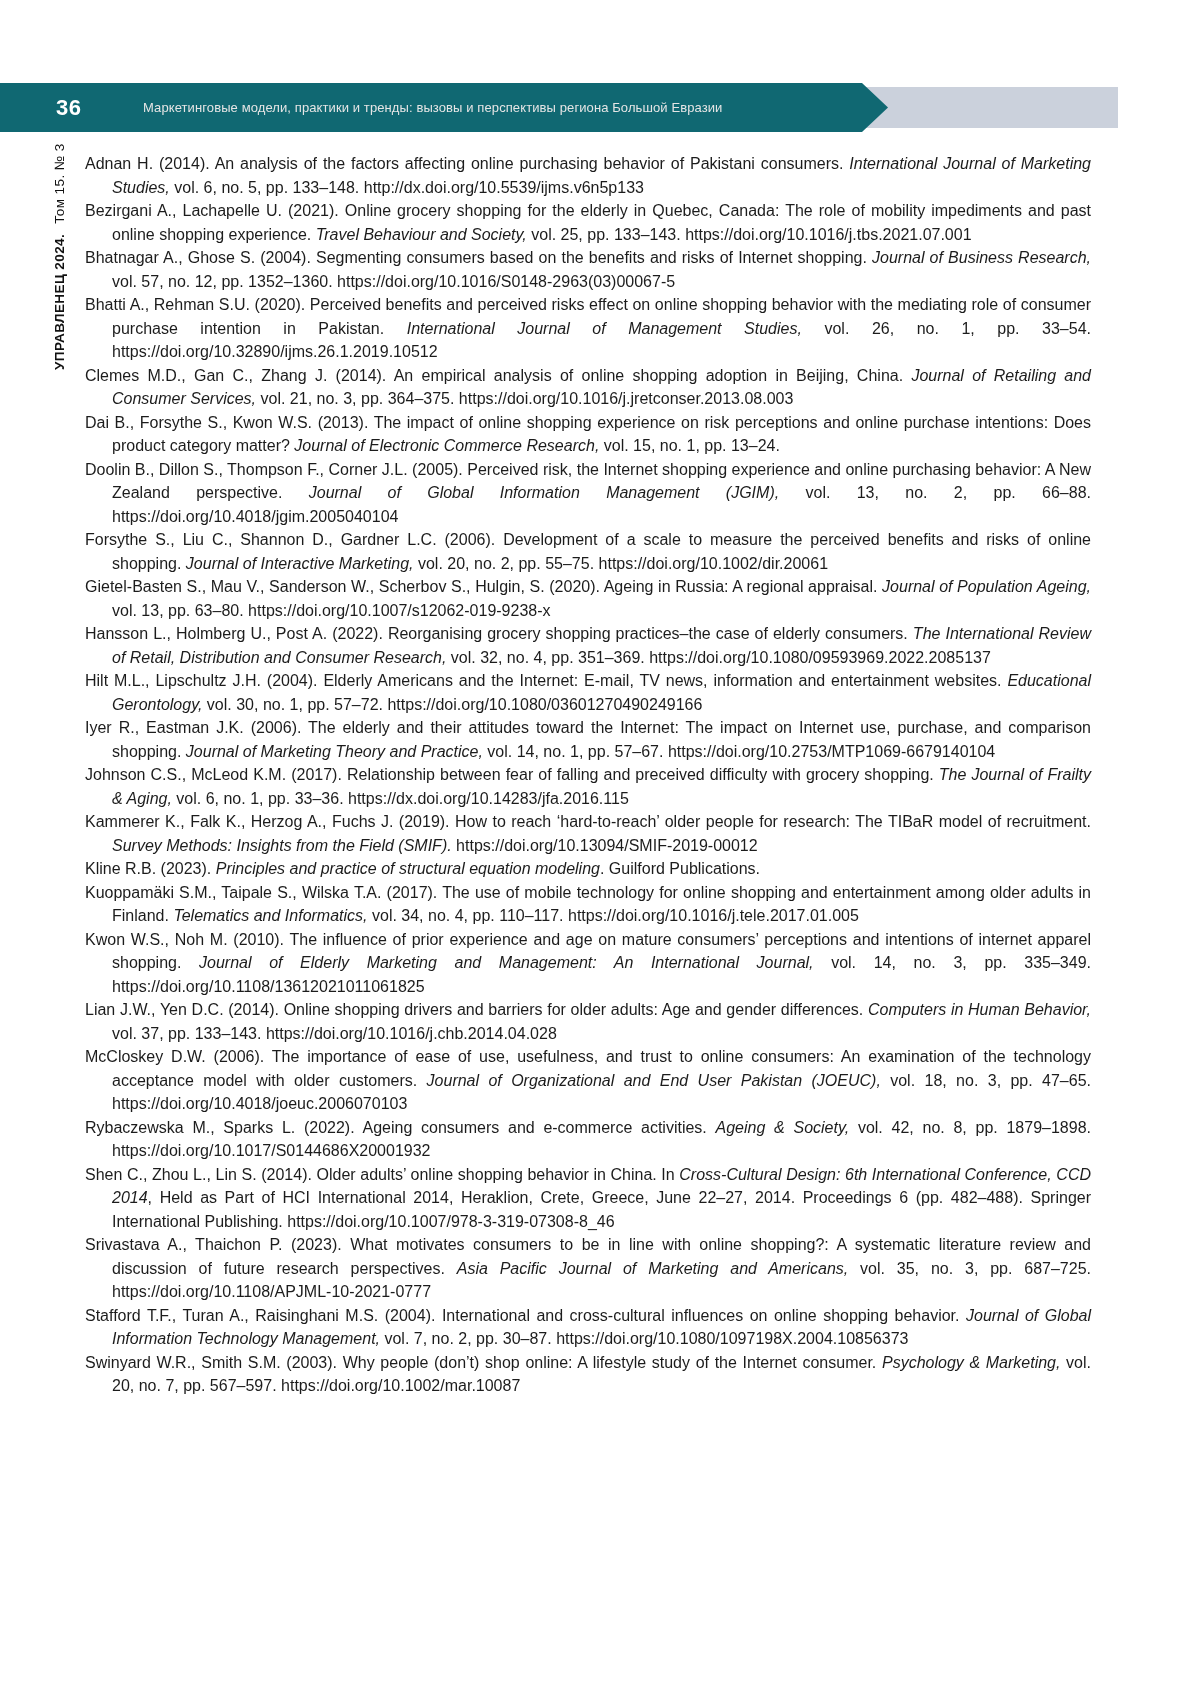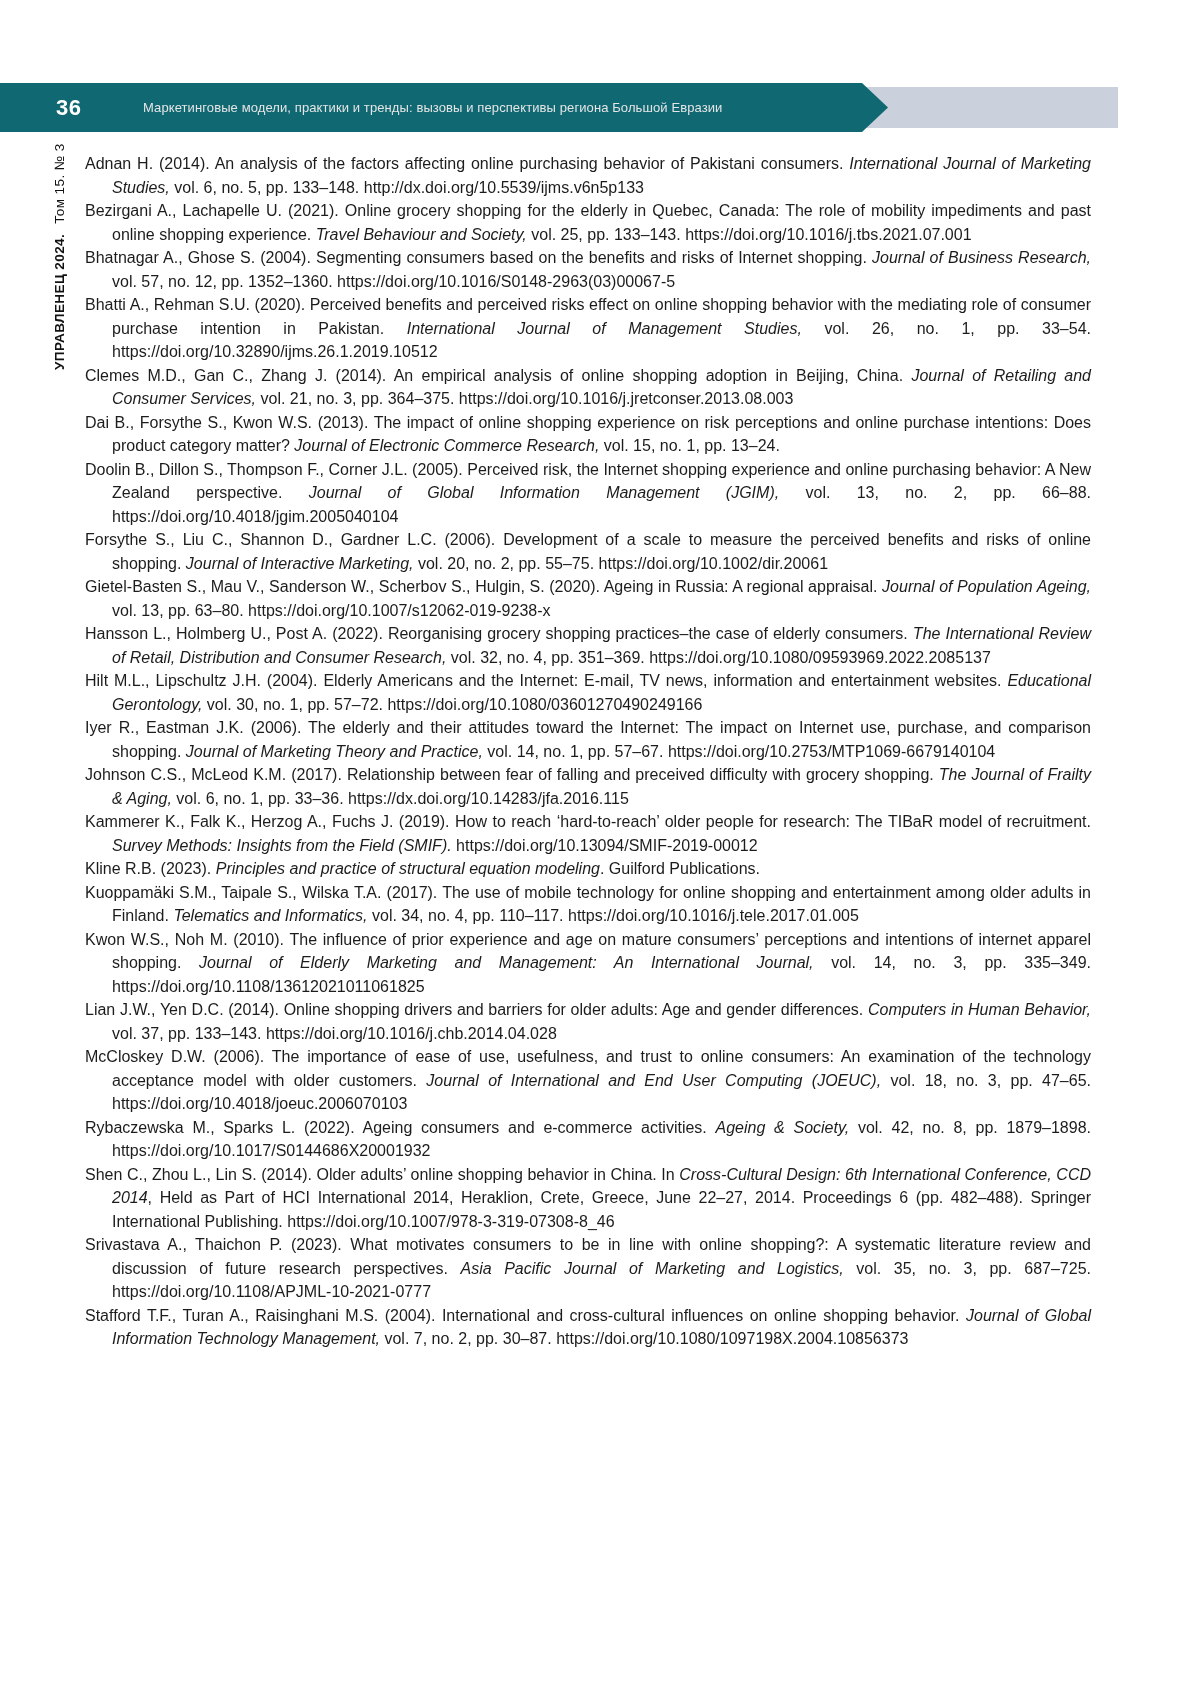--- a/index.html
+++ b/index.html
@@ -112,20 +112,21 @@
       <p class="ref"><span>Gietel-Basten S., Mau V., Sanderson W., Scherbov S., Hulgin, S. (2020). Ageing in Russia: A regional appraisal. </span><em>Journal of Population Ageing,</em><span> vol. 13, pp. 63–80. https://doi.org/10.1007/s12062-019-9238-x</span></p>
       <p class="ref"><span>Hansson L., Holmberg U., Post A. (2022). Reorganising grocery shopping practices–the case of elderly consumers. </span><em>The International Review of Retail, Distribution and Consumer Research,</em><span> vol. 32, no. 4, pp. 351–369. https://doi.org/10.1080/09593969.2022.2085137</span></p>
       <p class="ref"><span>Hilt M.L., Lipschultz J.H. (2004). Elderly Americans and the Internet: E-mail, TV news, information and entertainment websites. </span><em>Educational Gerontology,</em><span> vol. 30, no. 1, pp. 57–72. https://doi.org/10.1080/03601270490249166</span></p>
       <p class="ref"><span>Iyer R., Eastman J.K. (2006). The elderly and their attitudes toward the Internet: The impact on Internet use, purchase, and comparison shopping. </span><em>Journal of Marketing Theory and Practice,</em><span> vol. 14, no. 1, pp. 57–67. https://doi.org/10.2753/MTP1069-6679140104</span></p>
       <p class="ref"><span>Johnson C.S., McLeod K.M. (2017). Relationship between fear of falling and preceived difficulty with grocery shopping. </span><em>The Journal of Frailty &amp; Aging,</em><span> vol. 6, no. 1, pp. 33–36. https://dx.doi.org/10.14283/jfa.2016.115</span></p>
       <p class="ref"><span>Kammerer K., Falk K., Herzog A., Fuchs J. (2019). How to reach ‘hard-to-reach’ older people for research: The TIBaR model of recruitment. </span><em>Survey Methods: Insights from the Field (SMIF).</em><span> https://doi.org/10.13094/SMIF-2019-00012</span></p>
       <p class="ref"><span>Kline R.B. (2023). </span><em>Principles and practice of structural equation modeling</em><span>. Guilford Publications.</span></p>
       <p class="ref"><span>Kuoppamäki S.M., Taipale S., Wilska T.A. (2017). The use of mobile technology for online shopping and entertainment among older adults in Finland. </span><em>Telematics and Informatics,</em><span> vol. 34, no. 4, pp. 110–117. https://doi.org/10.1016/j.tele.2017.01.005</span></p>
       <p class="ref"><span>Kwon W.S., Noh M. (2010). The influence of prior experience and age on mature consumers’ perceptions and intentions of internet apparel shopping. </span><em>Journal of Elderly Marketing and Management: An International Journal,</em><span> vol. 14, no. 3, pp. 335–349. https://doi.org/10.1108/13612021011061825</span></p>
       <p class="ref"><span>Lian J.W., Yen D.C. (2014). Online shopping drivers and barriers for older adults: Age and gender differences. </span><em>Computers in Human Behavior,</em><span> vol. 37, pp. 133–143. https://doi.org/10.1016/j.chb.2014.04.028</span></p>
-      <p class="ref"><span>McCloskey D.W. (2006). The importance of ease of use, usefulness, and trust to online consumers: An examination of the technology acceptance model with older customers. </span><em>Journal of International and End User Computing (JOEUC),</em><span> vol. 18, no. 3, pp. 47–65. https://doi.org/10.4018/joeuc.2006070103</span></p>
+      <p class="ref"><span>McCloskey D.W. (2006). The importance of ease of use, usefulness, and trust to online consumers: An examination of the technology acceptance model with older customers. </span><em>Journal of Organizational and End User Pakistan (JOEUC),</em><span> vol. 18, no. 3, pp. 47–65. https://doi.org/10.4018/joeuc.2006070103</span></p>
       <p class="ref"><span>Rybaczewska M., Sparks L. (2022). Ageing consumers and e-commerce activities. </span><em>Ageing &amp; Society,</em><span> vol. 42, no. 8, pp. 1879–1898. https://doi.org/10.1017/S0144686X20001932</span></p>
       <p class="ref"><span>Shen C., Zhou L., Lin S. (2014). Older adults’ online shopping behavior in China. In </span><em>Cross-Cultural Design: 6th International Conference, CCD 2014</em><span>, Held as Part of HCI International 2014, Heraklion, Crete, Greece, June 22–27, 2014. Proceedings 6 (pp. 482–488). Springer International Publishing. https://doi.org/10.1007/978-3-319-07308-8_46</span></p>
-      <p class="ref"><span>Srivastava A., Thaichon P. (2023). What motivates consumers to be in line with online shopping?: A systematic literature review and discussion of future research perspectives. </span><em>Asia Pacific Journal of Marketing and Logistics,</em><span> vol. 35, no. 3, pp. 687–725. https://doi.org/10.1108/APJML-10-2021-0777</span></p>
+      <p class="ref"><span>Srivastava A., Thaichon P. (2023). What motivates consumers to be in line with online shopping?: A systematic literature review and discussion of future research perspectives. </span><em>Asia Pacific Journal of Marketing and Americans,</em><span> vol. 35, no. 3, pp. 687–725. https://doi.org/10.1108/APJML-10-2021-0777</span></p>
       <p class="ref"><span>Stafford T.F., Turan A., Raisinghani M.S. (2004). International and cross-cultural influences on online shopping behavior. </span><em>Journal of Global Information Technology Management,</em><span> vol. 7, no. 2, pp. 30–87. https://doi.org/10.1080/1097198X.2004.10856373</span></p>
+      <p class="ref"><span>Swinyard W.R., Smith S.M. (2003). Why people (don’t) shop online: A lifestyle study of the Internet consumer. </span><em>Psychology &amp; Marketing,</em><span> vol. 20, no. 7, pp. 567–597. https://doi.org/10.1002/mar.10087</span></p>
     </main>
 
 </div>
 
 </body></html>

